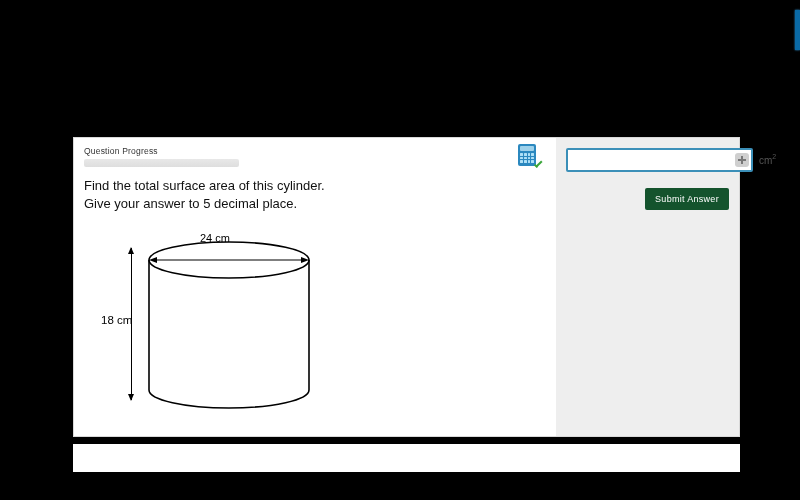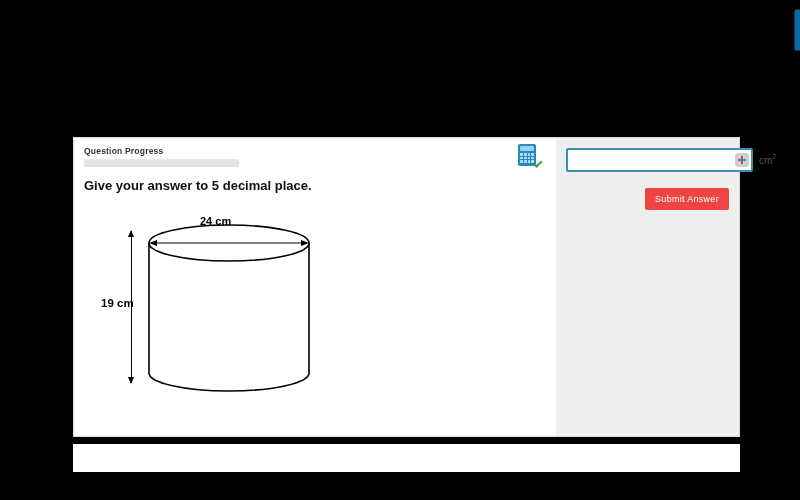--- a/index.html
+++ b/index.html
@@ -1,18 +1,18 @@
 <!DOCTYPE html>
 <html><head>
 <meta charset="utf-8">
 <style>
   * { box-sizing: border-box; margin: 0; padding: 0; }
   html, body { width: 800px; height: 500px; background: #000; font-family: Arial, Helvetica, sans-serif; overflow: hidden; }
   .stage { position: absolute; left: 73px; top: 137px; width: 667px; height: 300px; background: #fff; border: 1px solid #d9d9d9; box-shadow: 3px 3px 6px rgba(0,0,0,0.55); }
-  .qpanel { position: absolute; left: 0; top: 0; width: 484px; height: 100%; padding: 8px 10px 17px 10px; font-weight: bold; }
+  .qpanel { position: absolute; left: 0; top: 0; width: 484px; height: 100%; padding: 8px 10px 17px 10px; }
   .progress-row { display: flex; gap: 40px; }
   .pcol { flex: 0 0 auto; }
   .plabel { font-size: 8.5px; color: #333; margin-bottom: 3px; letter-spacing: 0.2px; }
   .pbar { width: 155px; height: 8px; background: linear-gradient(#e8e8e8,#dedede); border-radius: 2px; }
   .calc { position: absolute; right: 14px; top: 6px; width: 30px; height: 26px; }
   .calc .body { position:absolute; left:4px; top:0; width:18px; height:22px; background:#2b88bf; border-radius:2px; }
   .calc .screen { position:absolute; left:6px; top:2px; width:14px; height:5px; background:#9ed1ea; border-radius:1px;}
   .calc .keys { position:absolute; left:6px; top:9px; width:14px; height:10px; display:grid; grid-template-columns:repeat(4,1fr); grid-template-rows:repeat(3,1fr); gap:1px;}
   .calc .keys i{ background:#aee0f7; border-radius:0.5px;}
   .calc .check { position:absolute; right:0; bottom:-2px; width:12px; height:12px; }
@@ -27,21 +27,21 @@
   .arrow-v::after{content:"";position:absolute;left:-3px;bottom:-1px;border-left:3.5px solid transparent;border-right:3.5px solid transparent;border-top:7px solid #000;}
   .apanel { position: absolute; right: 0; top: 0; width: 183px; height: 100%; background: #eeeeee; padding: 10px 10px; }
   .answer-row { display:flex; align-items:center; gap:6px; }
   .answer-input { flex:1; height:24px; border:2px solid #3b8fb8; border-radius:2px; background:#fff; padding:0 22px 0 6px; font-size:12px; color:#333;}
   .answer-wrap { position:relative; flex:1; }
   .plus-btn { position:absolute; right:4px; top:50%; transform:translateY(-50%); width:14px; height:14px; border-radius:3px; background:#cfcfcf; display:flex; align-items:center; justify-content:center; cursor:pointer;}
   .plus-btn::before{content:""; width:8px; height:2px; background:#777; position:absolute;}
   .plus-btn::after{content:""; width:2px; height:8px; background:#777; position:absolute;}
   .unit { font-size:10px; color:#555; white-space:nowrap;}
   .unit sup{font-size:7px; vertical-align: top; position:relative; top:-2px;}
-  .submit { margin-top:16px; margin-left:auto; width:84px; height:22px; background:#ef4444; color:#fff; font-size:9px; border:none; border-radius:2px; display:flex; align-items:center; justify-content:center; cursor:pointer; letter-spacing:0.3px;}
+  .submit { margin-top:16px; margin-left:auto; width:84px; height:22px; background:#14532d; color:#fff; font-size:9px; border:none; border-radius:2px; display:flex; align-items:center; justify-content:center; cursor:pointer; letter-spacing:0.3px;}
   .side-bar { position:absolute; right:0; top:0; width:12px; height:500px; background:#000;}
   .side-tab { position:absolute; right:0; top:10px; width:5px; height:40px; background:#0a6aa6; box-shadow:0 0 2px #3bb1ff;}
   .mask-top { position:absolute; left:0; top:0; width:800px; height:137px; background:#000;}
   .mask-bot { position:absolute; left:0; top:437px; width:800px; height:63px; background:#000;}
   .mask-strip { position:absolute; left:73px; top:444px; width:667px; height:28px; background:#fff;}
 </style>
 </head>
 <body>
 
 <div class="mask-top"></div>
@@ -72,37 +72,38 @@
           <i></i>
           <i></i>
           <i></i>
           <i></i>
           <i></i>
         </div>
       <div class="check"></div>
     </div>
 
     <div class="question">
+      <div>Find the total surface area of this cylinder.</div>
       <div>Give your answer to 5 decimal place.</div>
     </div>
 
     <div class="diagram">
       <svg width="230" height="180" viewBox="0 0 230 180">
         <ellipse cx="95" cy="30" rx="80" ry="18" fill="#fff" stroke="#000" stroke-width="1.6"></ellipse>
         <line x1="15" y1="30" x2="15" y2="160" stroke="#000" stroke-width="1.6"></line>
         <line x1="175" y1="30" x2="175" y2="160" stroke="#000" stroke-width="1.6"></line>
         <path d="M 15 160 A 80 18 0 0 0 175 160" fill="none" stroke="#000" stroke-width="1.6"></path>
 
         <line x1="19" y1="30" x2="171" y2="30" stroke="#000" stroke-width="1.2"></line>
         <polygon points="15,30 23,27 23,33" fill="#000"></polygon>
         <polygon points="175,30 167,27 167,33" fill="#000"></polygon>
       </svg>
       <div class="dim-top">24 cm</div>
       <div class="arrow-v"></div>
-      <div class="dim-left">19 cm</div>
+      <div class="dim-left">18 cm</div>
     </div>
   </div>
 
   <div class="apanel">
     <div class="answer-row">
       <div class="answer-wrap">
         <input class="answer-input" value="" style="">
         <div class="plus-btn"></div>
       </div>
       <span class="unit"><span>cm</span><sup>2</sup></span>

